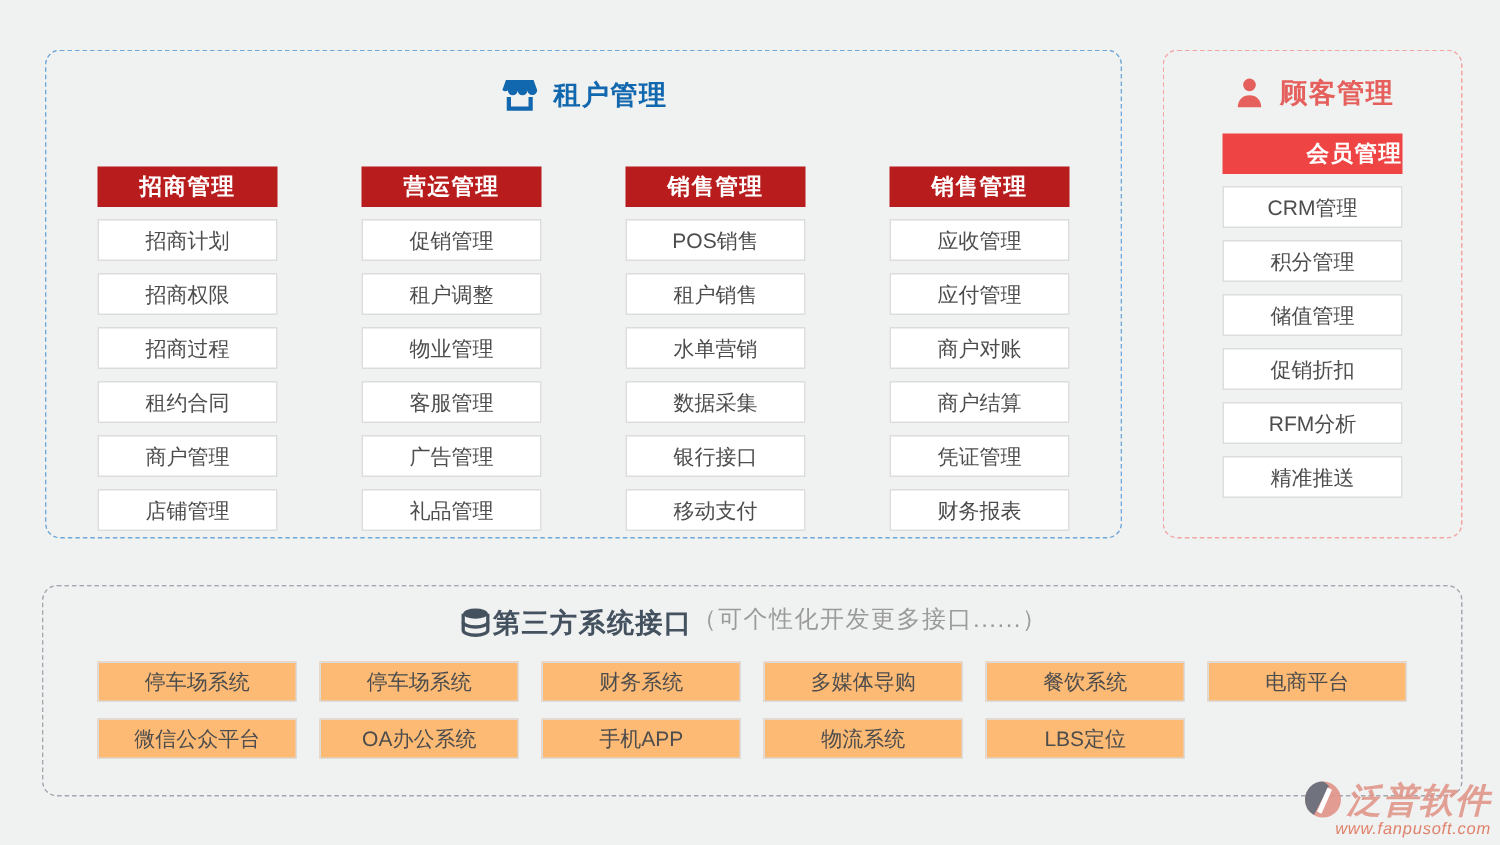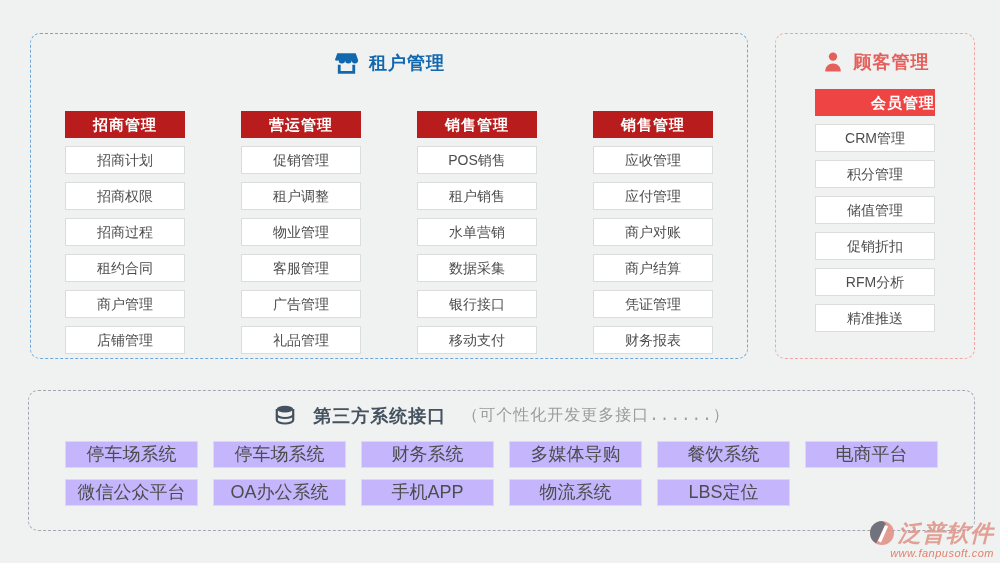--- a/index.html
+++ b/index.html
@@ -63,26 +63,25 @@
     height: 28px;
     line-height: 26px;
     text-align: center;
     background: #ffffff;
     border: 1px solid #dcdcdc;
     color: #4d4d4d;
     font-size: 14px;
   }
   .tp-title {
     display: flex;
-    align-items: center;
-    justify-content: center;
-    gap: 16px;
+    align-items: flex-start;
+    justify-content: center;
+    gap: 0;
     padding-top: 12px;
     margin-bottom: 13px;
-    font-family: Liberation Mono, monospace;
   }
   .tp-title .t {
     font-size: 18px;
     font-weight: bold;
     color: #44525f;
     letter-spacing: 1px;
   }
   .tp-title .sub {
     font-size: 16px;
     color: #9b9b9b;
@@ -91,24 +90,24 @@
   .tp-grid {
     display: grid;
     grid-template-columns: repeat(6, 133px);
     gap: 11px 15px;
     justify-content: center;
   }
   .tp-item {
     height: 27px;
     line-height: 25px;
     text-align: center;
-    background: #c4b5fd;
+    background: #fdba74;
     border: 1px solid #dcdcdc;
     color: #4d4d4d;
-    font-size: 18px;
+    font-size: 14px;
   }
   .watermark {
     position: absolute;
     right: 6px;
     bottom: 4px;
     text-align: right;
     line-height: 1;
     font-style: italic;
   }
   .watermark .row1 {

